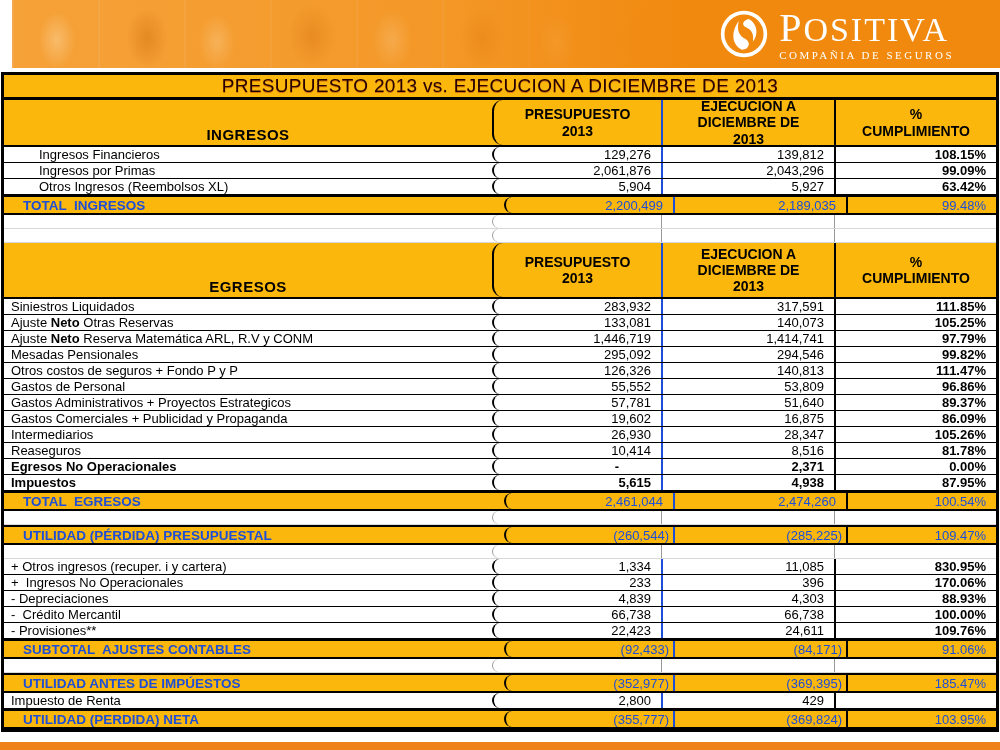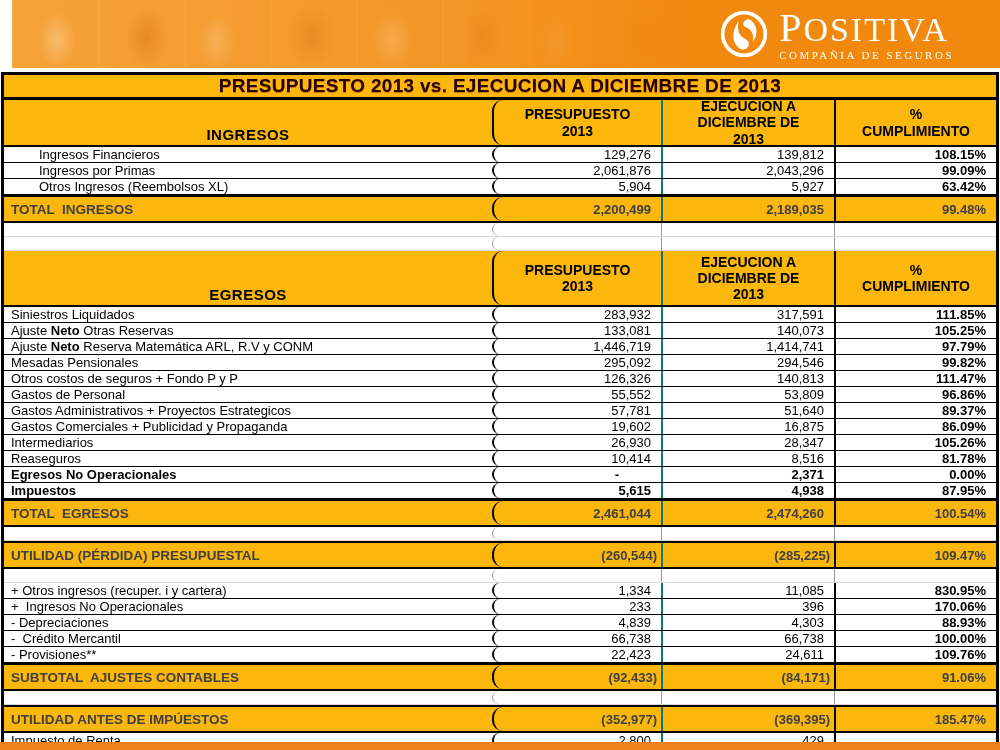--- a/index.html
+++ b/index.html
@@ -28,29 +28,29 @@
   .logo-text { color:#fff; font-family:"Liberation Serif", serif; line-height:1; }
   .logo-name { font-size:34px; letter-spacing:2px; }
   .logo-name .cap { font-size:40px; }
   .logo-tag { font-size:11px; letter-spacing:2.5px; text-align:center; margin-top:2px; }
 
   
   .table-wrap { position:absolute; top:72px; left:1px; width:998px;
                 border:3px solid #000; background:#fff; }
   .title-row { height:25px; background:#FBB70B; border-bottom:3px solid #000;
                display:flex; align-items:center; justify-content:center;
-               font-size:19px; font-weight:bold; color:#240000;
+               font-size:19px; font-weight:normal; color:#240000;
                text-shadow:0 1px 0 rgba(170,30,0,0.45); letter-spacing:0.3px; }
 
   .row { display:flex; width:100%; }
   .cell { overflow:hidden; }
   .c-label { width:488px; padding-left:7px; display:flex; align-items:center;
              white-space:pre-wrap; }
   .c-v1 { width:169px; border-left:2px solid #000;border-radius:11px; }
-  .c-v2 { width:173px; border-left:2px solid #0f766e; }
+  .c-v2 { width:173px; border-left:2px solid #1d4ed8; }
   .c-pct { flex:1; border-left:2px solid #000; }
   .num { display:flex; align-items:center; justify-content:flex-end;
          padding-right:10px; font-size:13px; }
   .num.paren { padding-right:4px; }
   .num.dash  { padding-right:42px; }
 
   .row.header { height:47px; background:#FBB70B; border-bottom:2px solid #000; }
   .row.header .c-label { align-items:flex-end; justify-content:center;
                          font-weight:bold; font-size:15px; padding:11px 0 2px 0;
                          letter-spacing:0.5px; color:#000; }
@@ -59,24 +59,24 @@
            white-space:pre-line; }
 
   .row.header2 { height:56px; }
 
   .row.data { height:16px; background:#fff; border-bottom:1px solid #000;
               font-size:13px; color:#000; }
   .row.data .c-label { line-height:1; }
   .row.data.indent .c-label { padding-left:35px; }
   .row.data.boldrow { font-weight:bold; }
 
-  .row.total, .row.band { height:28px; background:#FBB70B;
+  .row.total, .row.band { height:20px; background:#FBB70B;
         border-top:2px solid #000; border-bottom:2px solid #000;
-        font-weight:bold; font-size:13.5px; color:#404040; }
-  .row.total .num { font-weight:bold;text-align:center; }
+        font-weight:bold; font-size:13.5px; color:#1d4ed8;padding-left:12px; }
+  .row.total .num { font-weight:normal;text-align:center; }
 
   .row.blank { height:14px; background:#fff; border-bottom:1px solid #d8d8d8; }
   .row.blank .c-v1, .row.blank .c-v2, .row.blank .c-pct { border-left:1px solid #9a9a9a; }
 
   .pctcell { font-weight:bold; }
 
   
   .bottom-strip { position:absolute; left:0; bottom:0; width:1000px; height:8px;
                   background:#EE8118; }
 </style>

